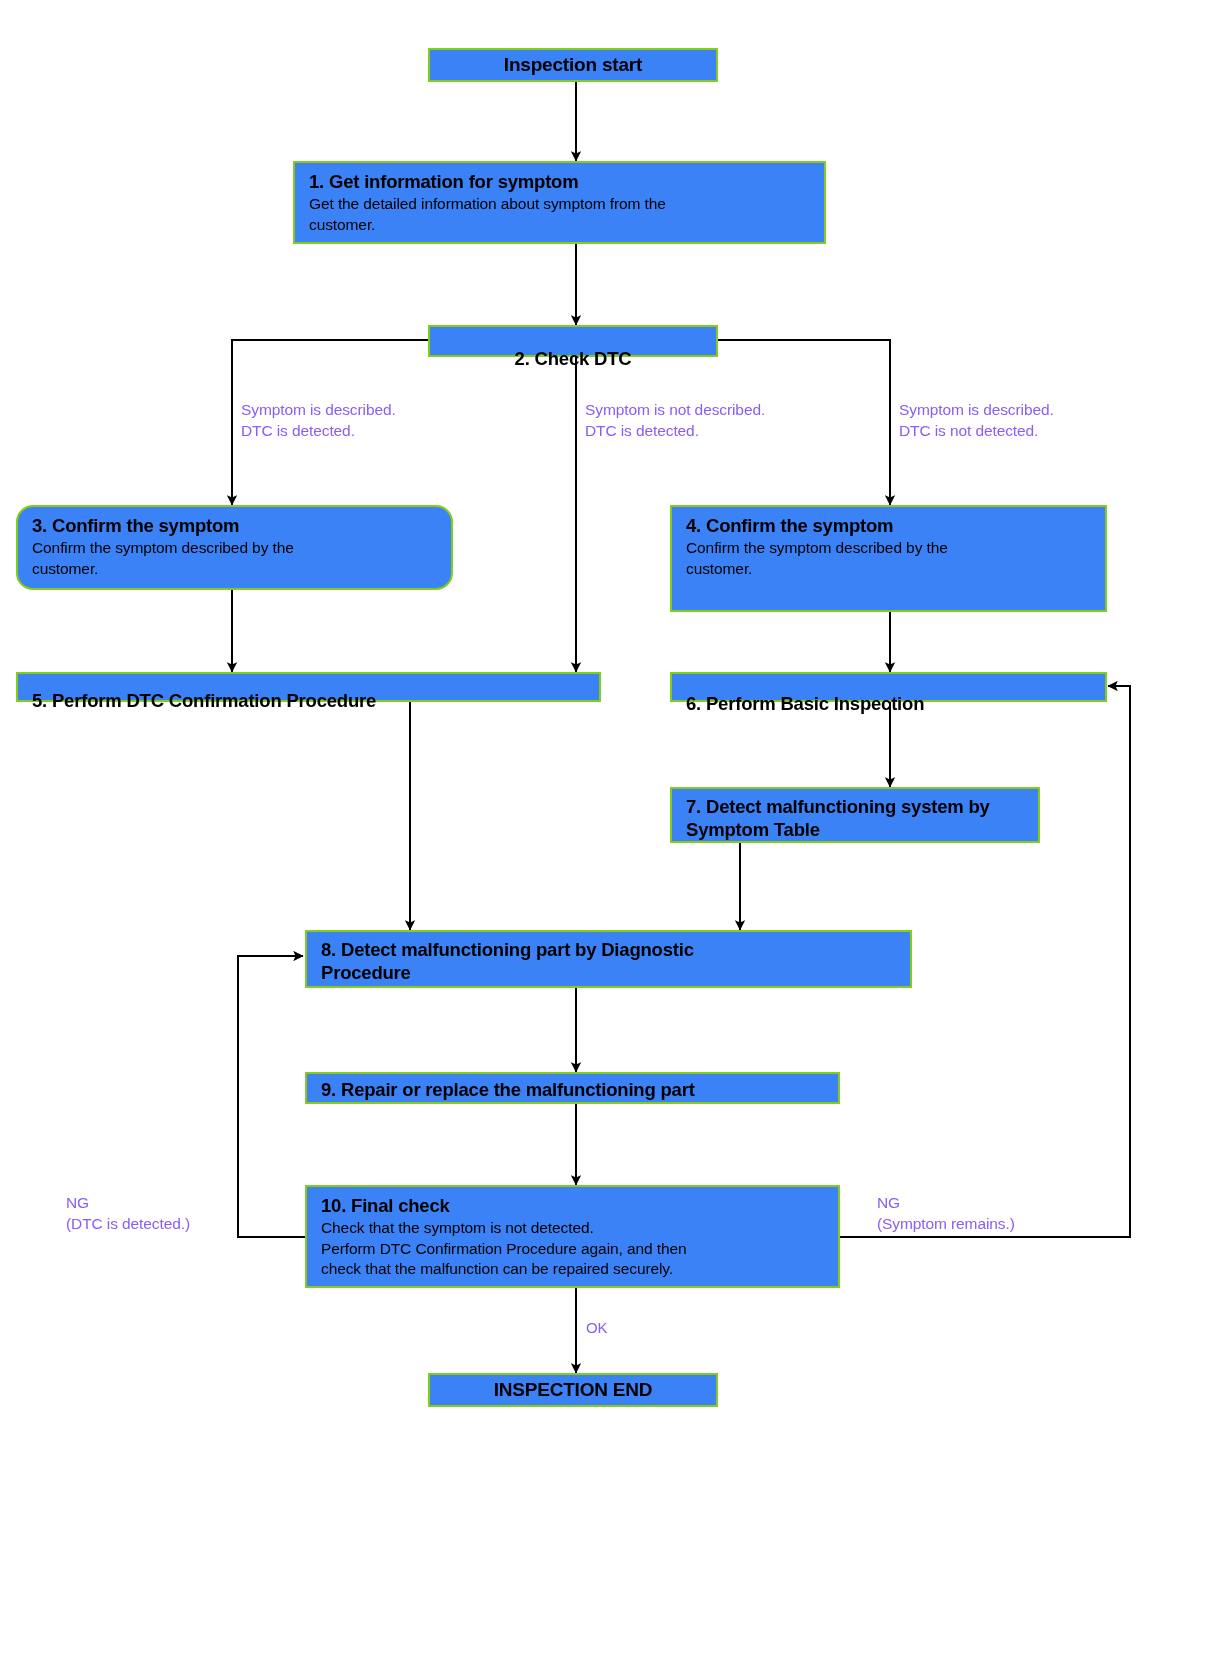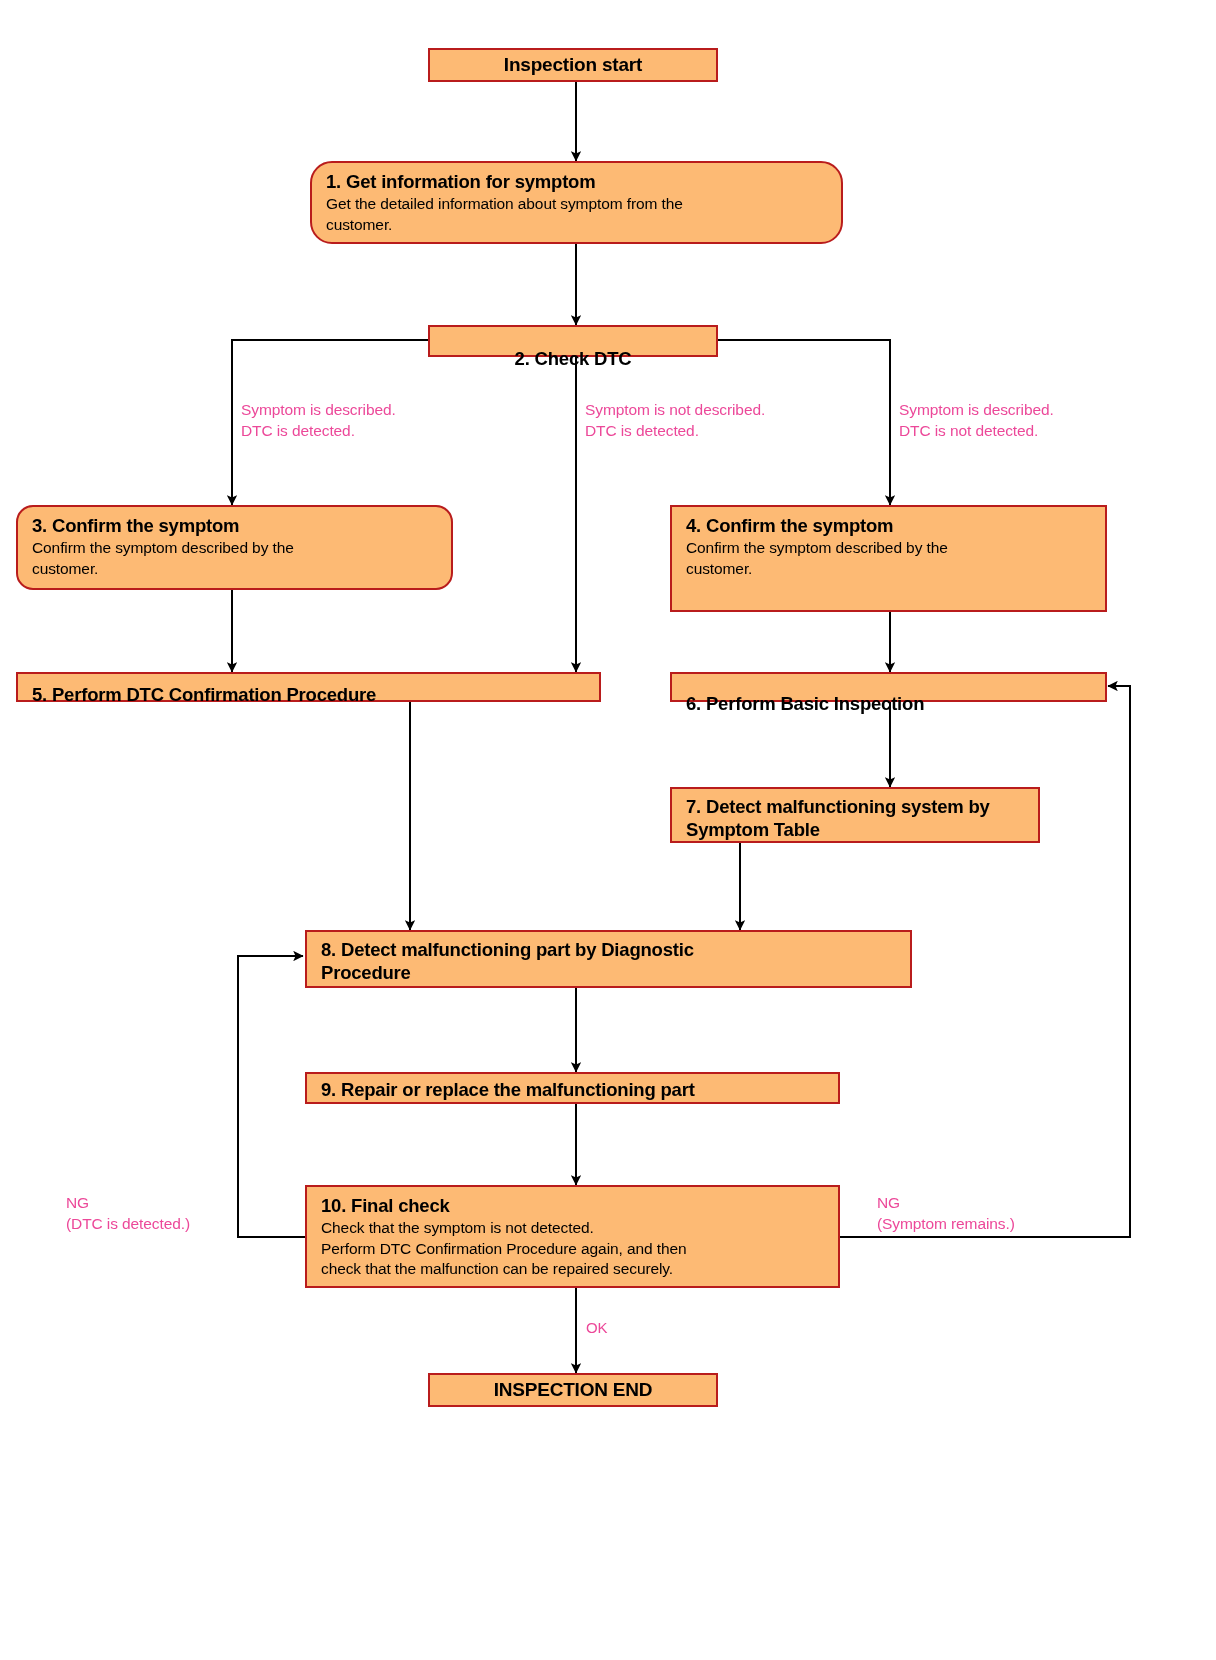--- a/index.html
+++ b/index.html
@@ -22,22 +22,22 @@
     position: absolute;
     left: 0;
     top: 0;
     width: 1216px;
     height: 1660px;
     pointer-events: none;
   }
   .node {
     position: absolute;
     box-sizing: border-box;
-    border: 2px solid #b91c1c;
-    background: #fdba74;
+    border: 2px solid #84cc16;
+    background: #3b82f6;
     z-index: 2;
   }
   .node .title {
     font-weight: bold;
     font-size: 18.5px;
     line-height: 1.25;
     letter-spacing: -0.2px;
     white-space: pre-line;
   }
   .node .body {
@@ -62,21 +62,21 @@
     text-align: center;
     padding-right: 14px;
   }
   .edge-label {
     position: absolute;
     font-size: 15.5px;
     line-height: 1.35;
     letter-spacing: -0.1px;
     white-space: pre-line;
     z-index: 3;
-    color: #ec4899;
+    color: #8b5cf6;
   }
   .edge-label.small {
     font-size: 15px;
   }
 </style>
 </head>
 <body>
 
 <div id="canvas">
 
@@ -121,21 +121,21 @@
       <polyline points="305,1237 238,1237 238,956 303,956" marker-end="url(#arr)"></polyline>
 
       <polyline points="840,1237 1130,1237 1130,686 1108,686" marker-end="url(#arr)"></polyline>
     </g>
   </svg>
 
   <div class="node terminal" style="left:428px; top:48px; width:290px; height:34px;">
     <span class="title">Inspection start</span>
   </div>
 
-  <div class="node step" style="left:310px; top:161px; width:533px; height:83px;border-radius:22px;">
+  <div class="node step" style="left:293px; top:161px; width:533px; height:83px;">
     <div class="title">1. Get information for symptom</div>
     <div class="body">Get the detailed information about symptom from the
 customer.</div>
   </div>
 
   <div class="node step center-title" style="left:428px; top:325px; width:290px; height:32px; padding-top:20px;">
     <div class="title">2. Check DTC</div>
   </div>
 
   <div class="edge-label" style="left:241px; top:400px;">Symptom is described.
@@ -150,21 +150,21 @@
     <div class="body">Confirm the symptom described by the
 customer.</div>
   </div>
 
   <div class="node step" style="left:670px; top:505px; width:437px; height:107px;">
     <div class="title">4. Confirm the symptom</div>
     <div class="body">Confirm the symptom described by the
 customer.</div>
   </div>
 
-  <div class="node step" style="left:16px; top:672px; width:585px; height:30px; padding-top:9px;">
+  <div class="node step" style="left:16px; top:672px; width:585px; height:30px; padding-top:15px;">
     <div class="title">5. Perform DTC Confirmation Procedure</div>
   </div>
 
   <div class="node step" style="left:670px; top:672px; width:437px; height:30px; padding-top:18px;">
     <div class="title">6. Perform Basic Inspection</div>
   </div>
 
   <div class="node step" style="left:670px; top:787px; width:370px; height:56px; padding-top:6px;">
     <div class="title">7. Detect malfunctioning system by
     Symptom Table</div>

